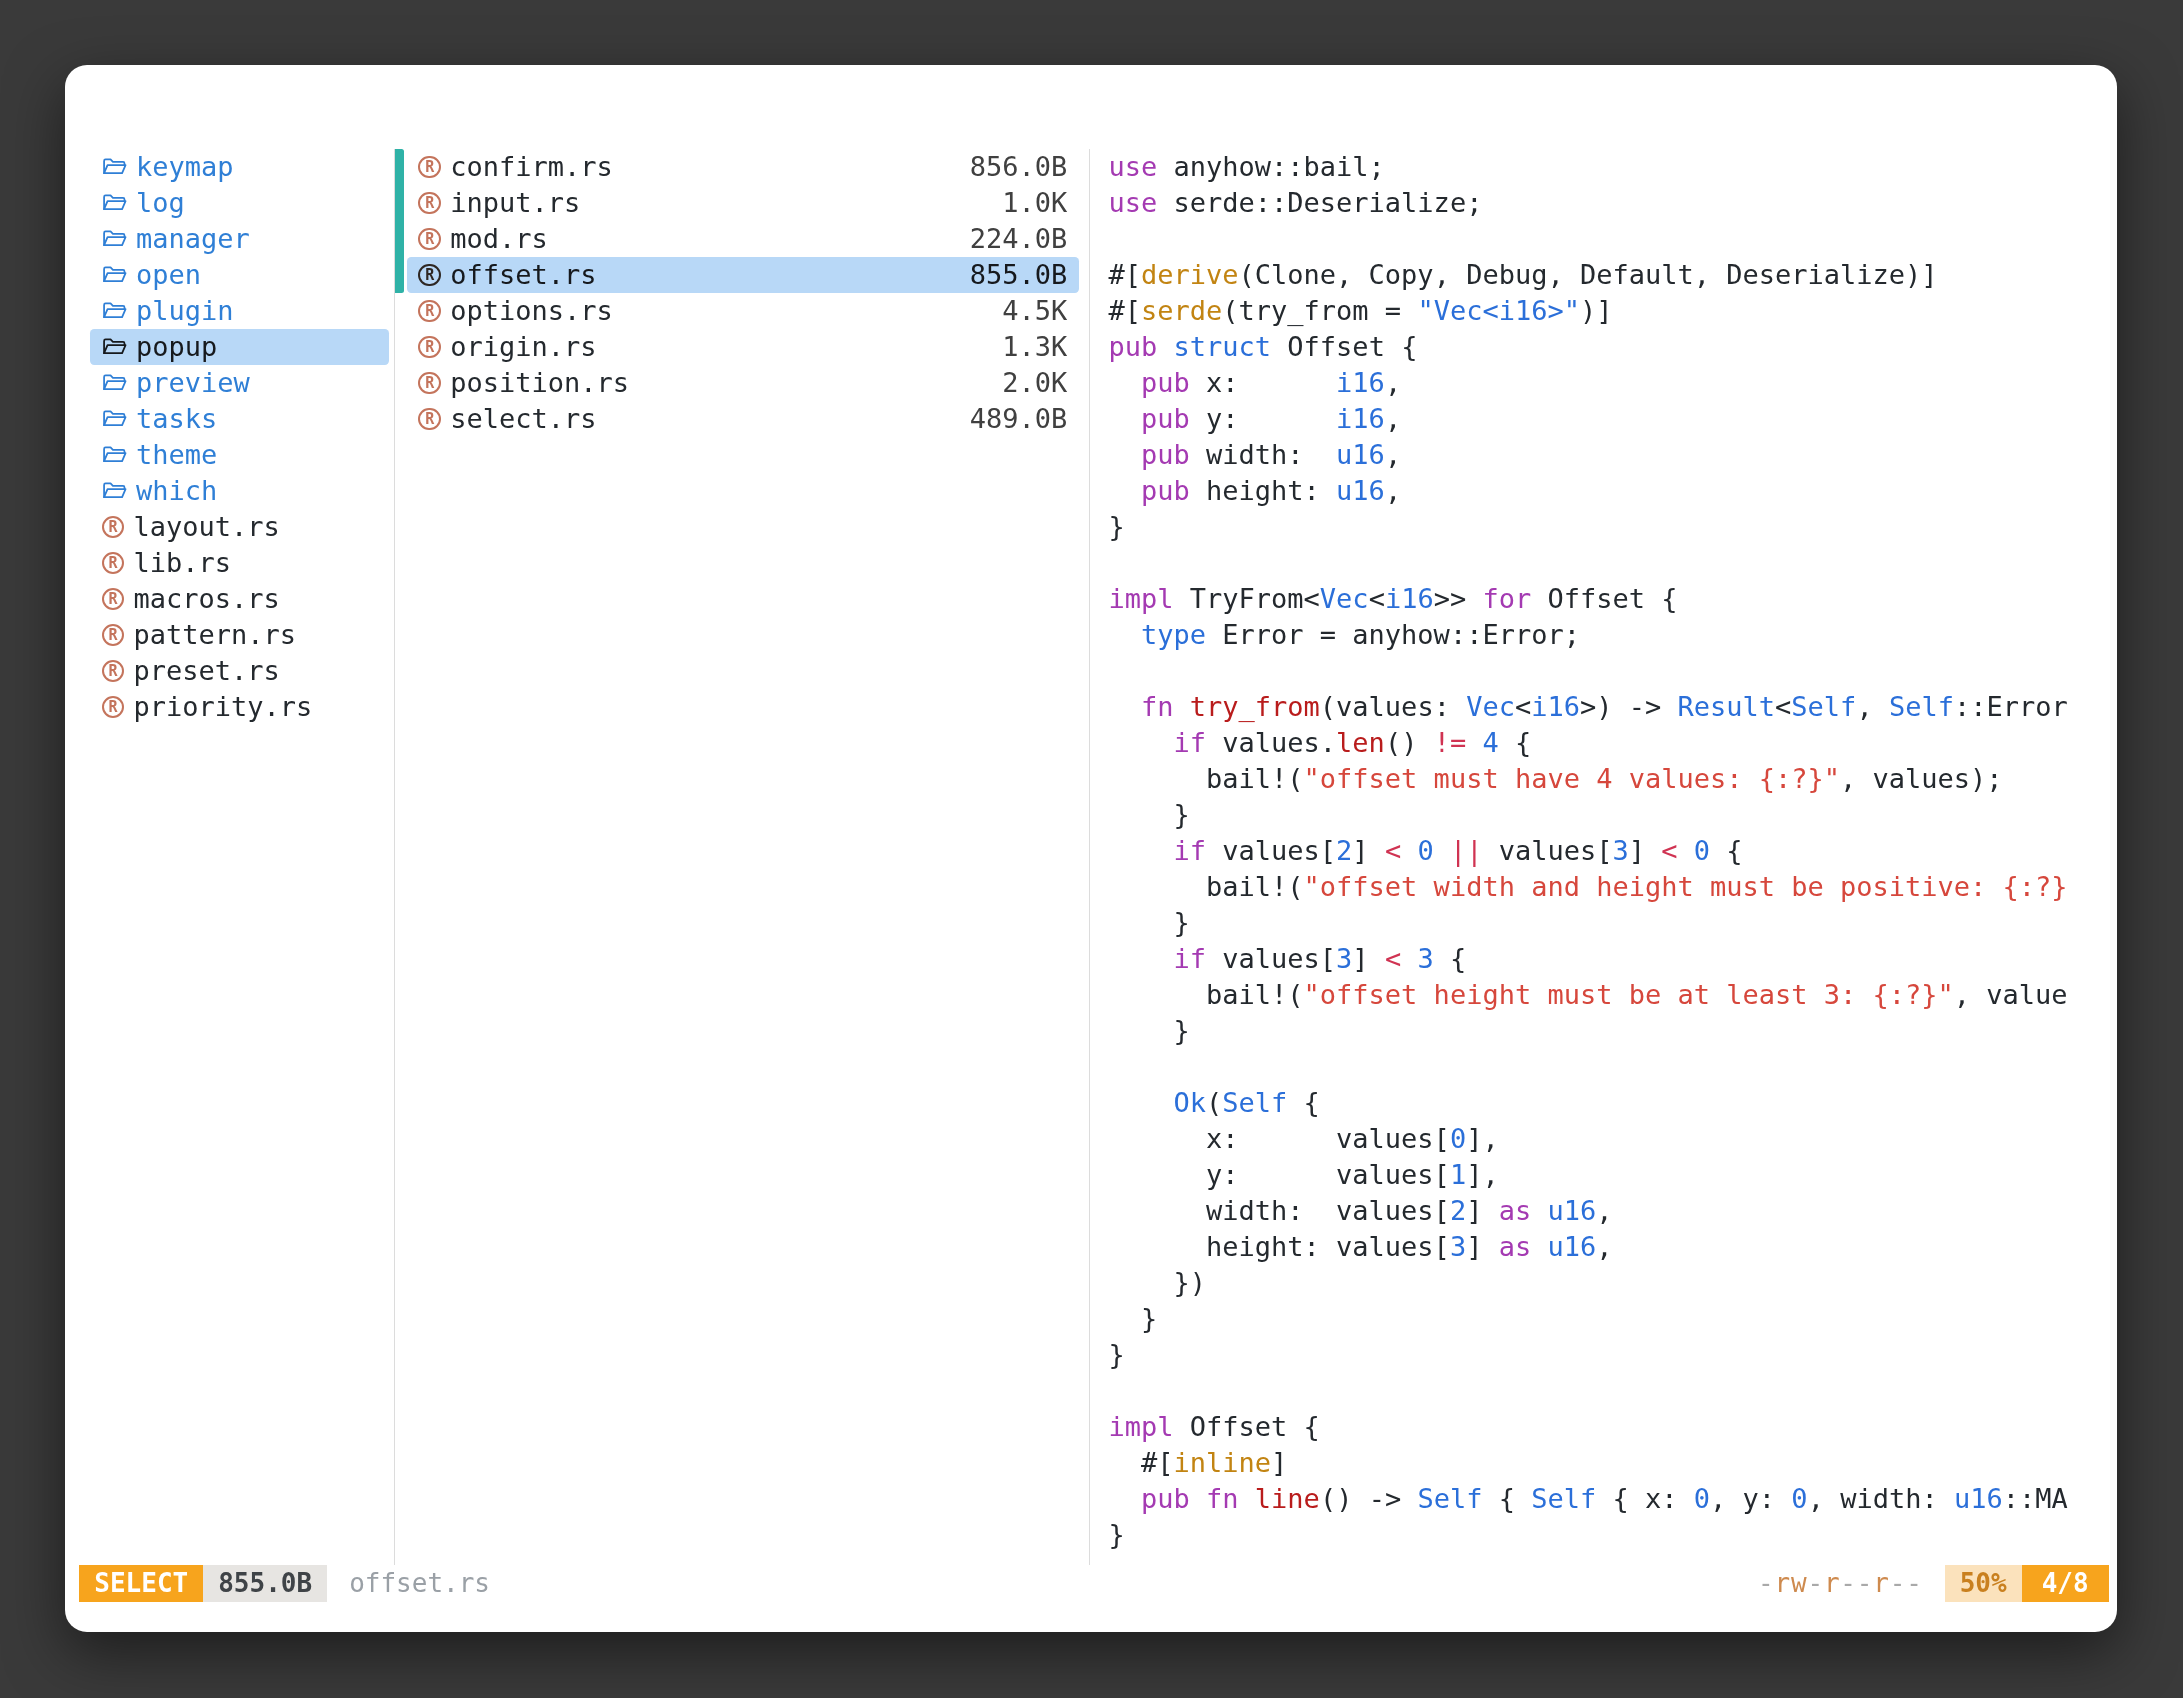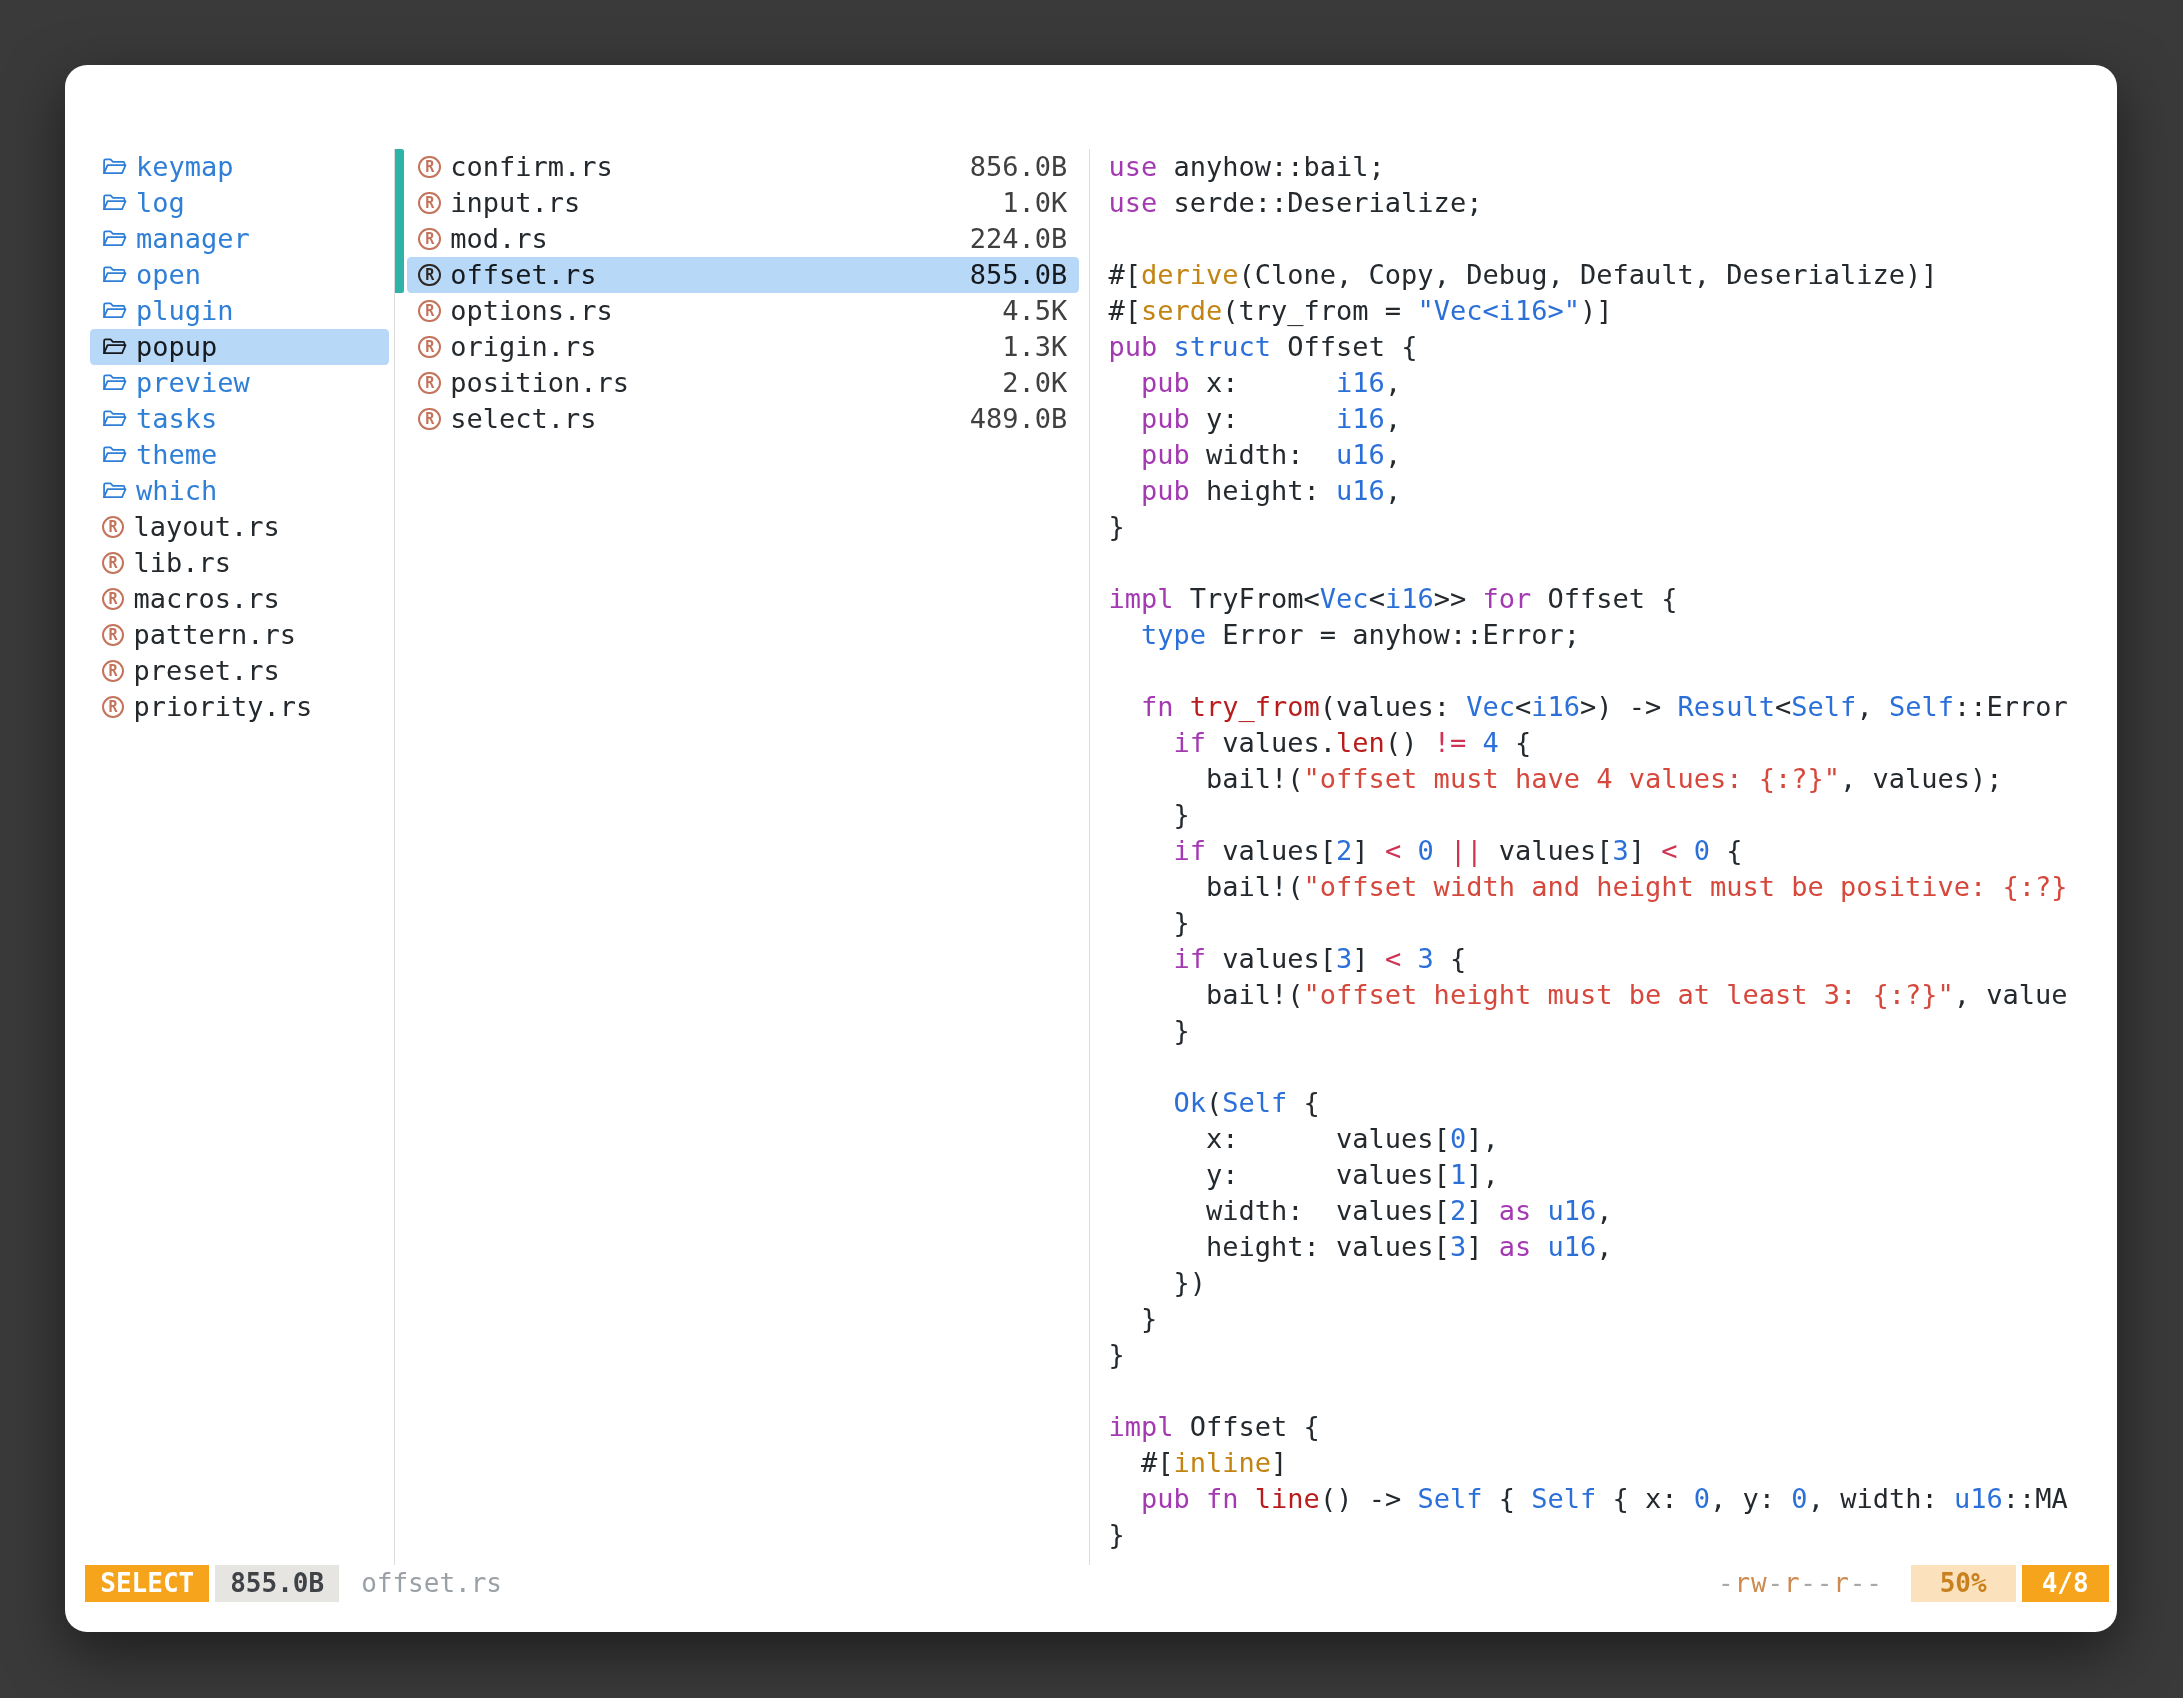--- a/index.html
+++ b/index.html
@@ -63,29 +63,29 @@
   .c-fn{color:#b91c1c;}
   .c-attr{color:#c28412;}
   .c-str{color:#d6473c;}
   .c-op{color:#d03352;}
 
   
   .status-bar{
     height:37px;display:flex;align-items:center;
     margin:0 8.4px 30px 14.3px;font-size:26px;line-height:37px;
   }
-  .chip{display:inline-flex;align-items:center;height:37px;box-sizing:border-box;margin-left:6px;}
+  .chip{display:inline-flex;align-items:center;height:37px;box-sizing:border-box;}
   .mode-badge{background:var(--accent-orange,#f7a41d);color:#fff;font-weight:bold;padding:0 15px;}
   .size-chip{background:#e7e5e2;color:#3f4347;font-weight:bold;padding:0 15px;}
   .file-name{color:#9aa0a6;margin-left:22px;}
   .spacer{flex:1;}
   .perms{margin-right:22px;letter-spacing:0.8px;}
   .p-dim{color:#a9a9a9;}
   .p-lit{color:#ce8a4e;}
-  .percent-chip{background:#fbe2bc;color:#c9801f;font-weight:bold;padding:0 29px;}
+  .percent-chip{background:#fbe2bc;color:#c9801f;font-weight:bold;padding:0 15px;}
   .pos-chip{background:var(--accent-orange,#f7a41d);color:#fff;font-weight:bold;padding:0 20px;}
 </style>
 </head>
 <body>
 
 <div class="window">
   <div class="content">
 
     <div class="parent-pane">
       <div id="parent-list">

